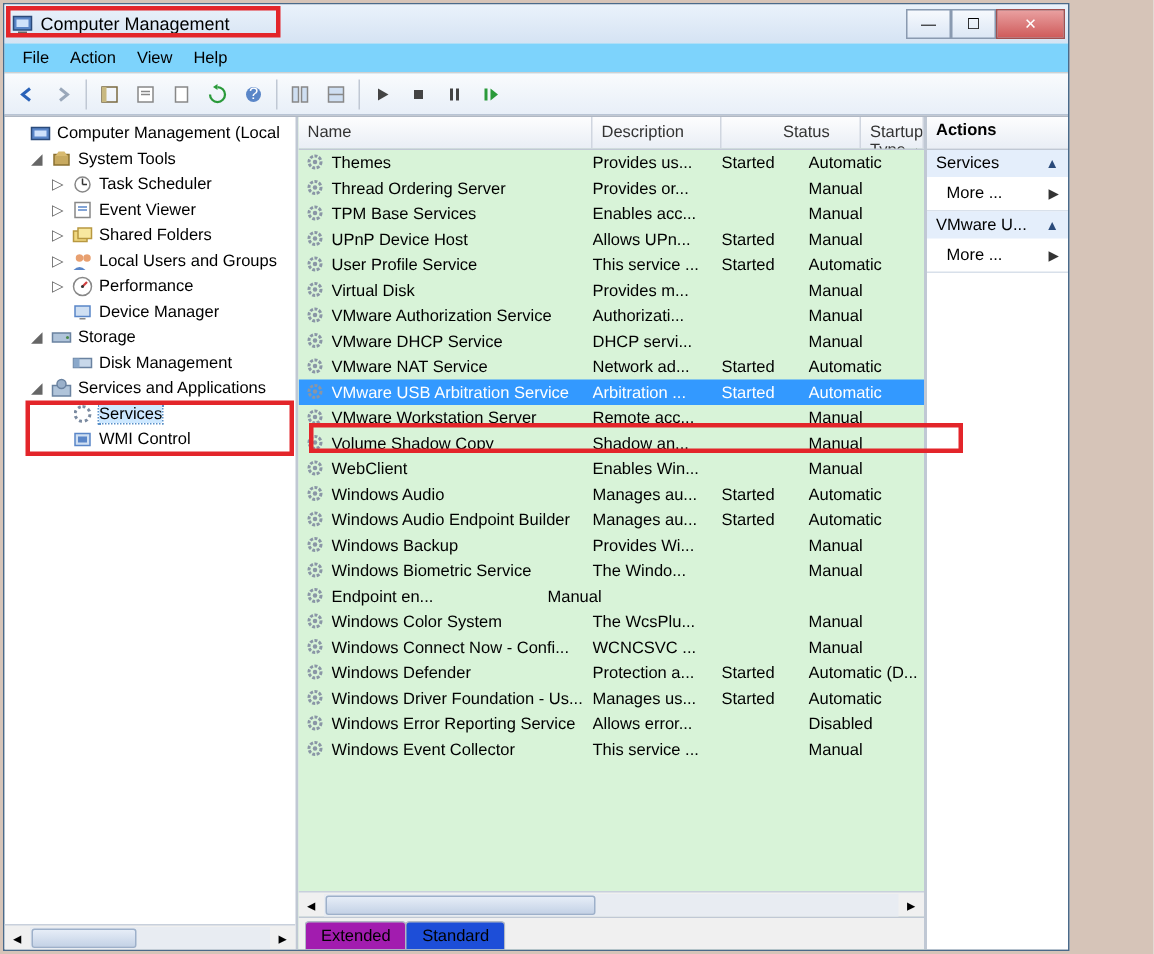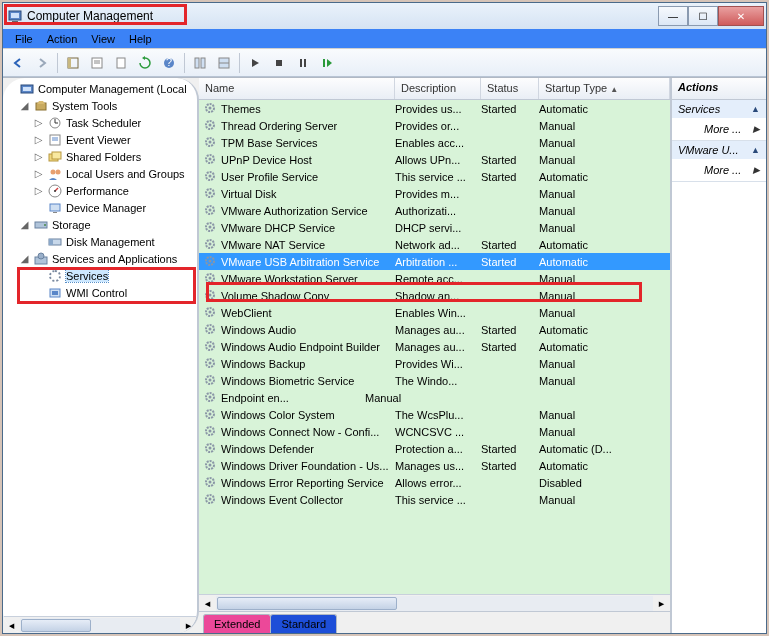--- a/index.html
+++ b/index.html
@@ -1,72 +1,72 @@
 <!DOCTYPE html>
 <html><head>
 <meta charset="utf-8">
 <style>
 * { box-sizing: border-box; margin: 0; padding: 0; font-family: "Segoe UI", Tahoma, sans-serif; font-size: 11px; }
 body { width: 769px; height: 636px; background: #d6c4b8; overflow: hidden; }
 
-.window { width: 765px; height: 632px; margin: 2px; background: #f0f0f0; border: 1px solid #4a6a8a; display: flex; flex-direction: column; }
+.window { width: 711px; height: 632px; margin: 2px; background: #f0f0f0; border: 1px solid #4a6a8a; display: flex; flex-direction: column; }
 
 
 .titlebar { height: 26px; background: linear-gradient(#eaf2fb,#d5e3f3); display: flex; align-items: center; padding-left: 4px; }
 .titlebar .icon { width: 16px; height: 16px; margin-right: 4px; }
 .titlebar .title { flex: 1; color: #000; font-size: 12px; }
 .sysbtns { display: flex; height: 20px; gap: 0; margin-right: 2px; }
 .sysbtn { width: 30px; height: 20px; border: 1px solid #8a9ab0; background: linear-gradient(#f6f9fd,#dce7f5); display: flex; align-items: center; justify-content: center; font-size: 10px; }
 .sysbtn.close { width: 46px; background: linear-gradient(#e9a0a0,#cf5b5b); color: #fff; border-color: #a05050; }
 
 
-.menubar { height: 20px; background: #3b82f6; display: flex; align-items: center; padding-left: 6px; gap: 2px; border-bottom: 1px solid #d0d0d0; }
+.menubar { height: 20px; background: #7dd3fc; display: flex; align-items: center; padding-left: 6px; gap: 2px; border-bottom: 1px solid #d0d0d0; }
 .menuitem { padding: 2px 6px; cursor: default; }
 
 
 .toolbar { height: 28px; background: linear-gradient(#f9fbfd,#e8eff8); border-bottom: 1px solid #b8c4d4; display: flex; align-items: center; padding-left: 4px; gap: 2px; }
 .tbtn { width: 22px; height: 22px; border: 1px solid transparent; display: flex; align-items: center; justify-content: center; font-size: 11px; }
 .tsep { width: 1px; height: 20px; background: #c0c8d4; margin: 0 2px; }
 
 
 .mainarea { flex: 1; display: flex; overflow: hidden; border-top: 1px solid #b0b8c4; }
 
 
-.treepanel { width: 196px; background: #fff; border-right: 2px solid #c0c8d4; display: flex; flex-direction: column; overflow: hidden; border-radius: 22px; }
+.treepanel { width: 196px; background: #fff; border-right: 2px solid #c0c8d4; display: flex; flex-direction: column; overflow: hidden; }
 .tree { flex: 1; padding: 2px; overflow: auto; white-space: nowrap; }
 .treeitem { display: flex; align-items: center; height: 17px; gap: 3px; cursor: default; }
 .treeitem .tw { width: 11px; text-align: center; color: #666; font-size: 10px; }
 .treeitem .ic { width: 16px; height: 16px; display: inline-flex; align-items: center; justify-content: center; font-size: 11px; }
 .treeitem .lbl { }
 .treeitem.selected .lbl { background: #cde8ff; outline: 1px dotted #5a90c8; }
 .ind1 { padding-left: 14px; } .ind2 { padding-left: 28px; }
 
 
 .listpanel { flex: 1; background: #d6f0d6; display: flex; flex-direction: column; overflow: hidden; border-right: 2px solid #c0c8d4; }
 .listheader { height: 22px; background: linear-gradient(#fdfdfe,#e9eef5); display: flex; border-bottom: 1px solid #c0c8d4; }
 .colh { border-right: 1px solid #d0d6e0; padding: 4px 6px; font-weight: normal; color: #333; cursor: default; overflow: hidden; }
-.col-name { width: 196px; } .col-desc { width: 86px; } .col-status { width: 58px; } .col-startup { flex: 1; }
+.col-name { width: 196px; } .col-desc { width: 86px; } .col-status { width: 58px; margin-left: 35px; } .col-startup { flex: 1; }
 .listbody { flex: 1; overflow-y: scroll; overflow-x: auto; background: #d8f3d8; }
 .row { height: 17px; display: flex; align-items: center; border-bottom: 0; }
 .row .ic { width: 16px; height: 16px; margin: 0 2px 0 4px; display: inline-block; }
 .row .c { overflow: hidden; text-overflow: ellipsis; white-space: nowrap; padding-right: 4px; }
 .row .c-name { width: 174px; } .row .c-desc { width: 86px; } .row .c-status { width: 58px; } .row .c-startup { flex: 1; }
 .row.selected { background: #3399ff; color: #fff; }
 .tabs { height: 22px; background: #f0f0f0; display: flex; padding-left: 4px; border-top: 1px solid #c0c8d4; align-items: flex-end; }
 .tab { padding: 3px 10px; border: 1px solid #b0b8c4; border-bottom: none; background: #fff; margin-right: -1px; border-radius: 3px 3px 0 0; font-size: 11px; }
 .tab.active { background: #1d4ed8; }
-.tab.inactive { background: #ec4899; }
-
-
-.actionspanel { width: 94px; background: #fff; display: flex; flex-direction: column; font-style: italic; }
+.tab.inactive { background: #a21caf; }
+
+
+.actionspanel { width: 94px; background: #fff; display: flex; flex-direction: column; }
 .actionshdr { height: 22px; background: linear-gradient(#fdfdfe,#e9eef5); padding: 3px 6px; border-bottom: 1px solid #c0c8d4; font-weight: bold; }
 .actiongroup { border-bottom: 1px solid #d8e0ea; }
 .actiongrouptitle { background: #e4eefb; padding: 3px 6px; display: flex; justify-content: space-between; align-items: center; }
 .actiongrouptitle .arr { color: #2a4a7a; font-size: 9px; }
-.actionitem { padding: 5px 6px 5px 32px; display: flex; align-items: center; justify-content: space-between; cursor: default; }
+.actionitem { padding: 5px 6px 5px 13px; display: flex; align-items: center; justify-content: space-between; cursor: default; }
 .actionitem .arr { color: #333; font-size: 9px; }
 
 
 .redbox { position: absolute; border: 3px solid #e3252a; pointer-events: none; }
 
 
 .hscroll { height: 17px; background: #f0f0f0; border-top: 1px solid #c8d0dc; display: flex; align-items: center; }
 .hscroll .track { flex: 1; height: 15px; background: #e8ecf2; position: relative; }
 .hscroll .thumb { position: absolute; height: 13px; top: 1px; background: linear-gradient(#e6edf7,#c4d2e6); border: 1px solid #9db0ca; border-radius: 2px; }
 

